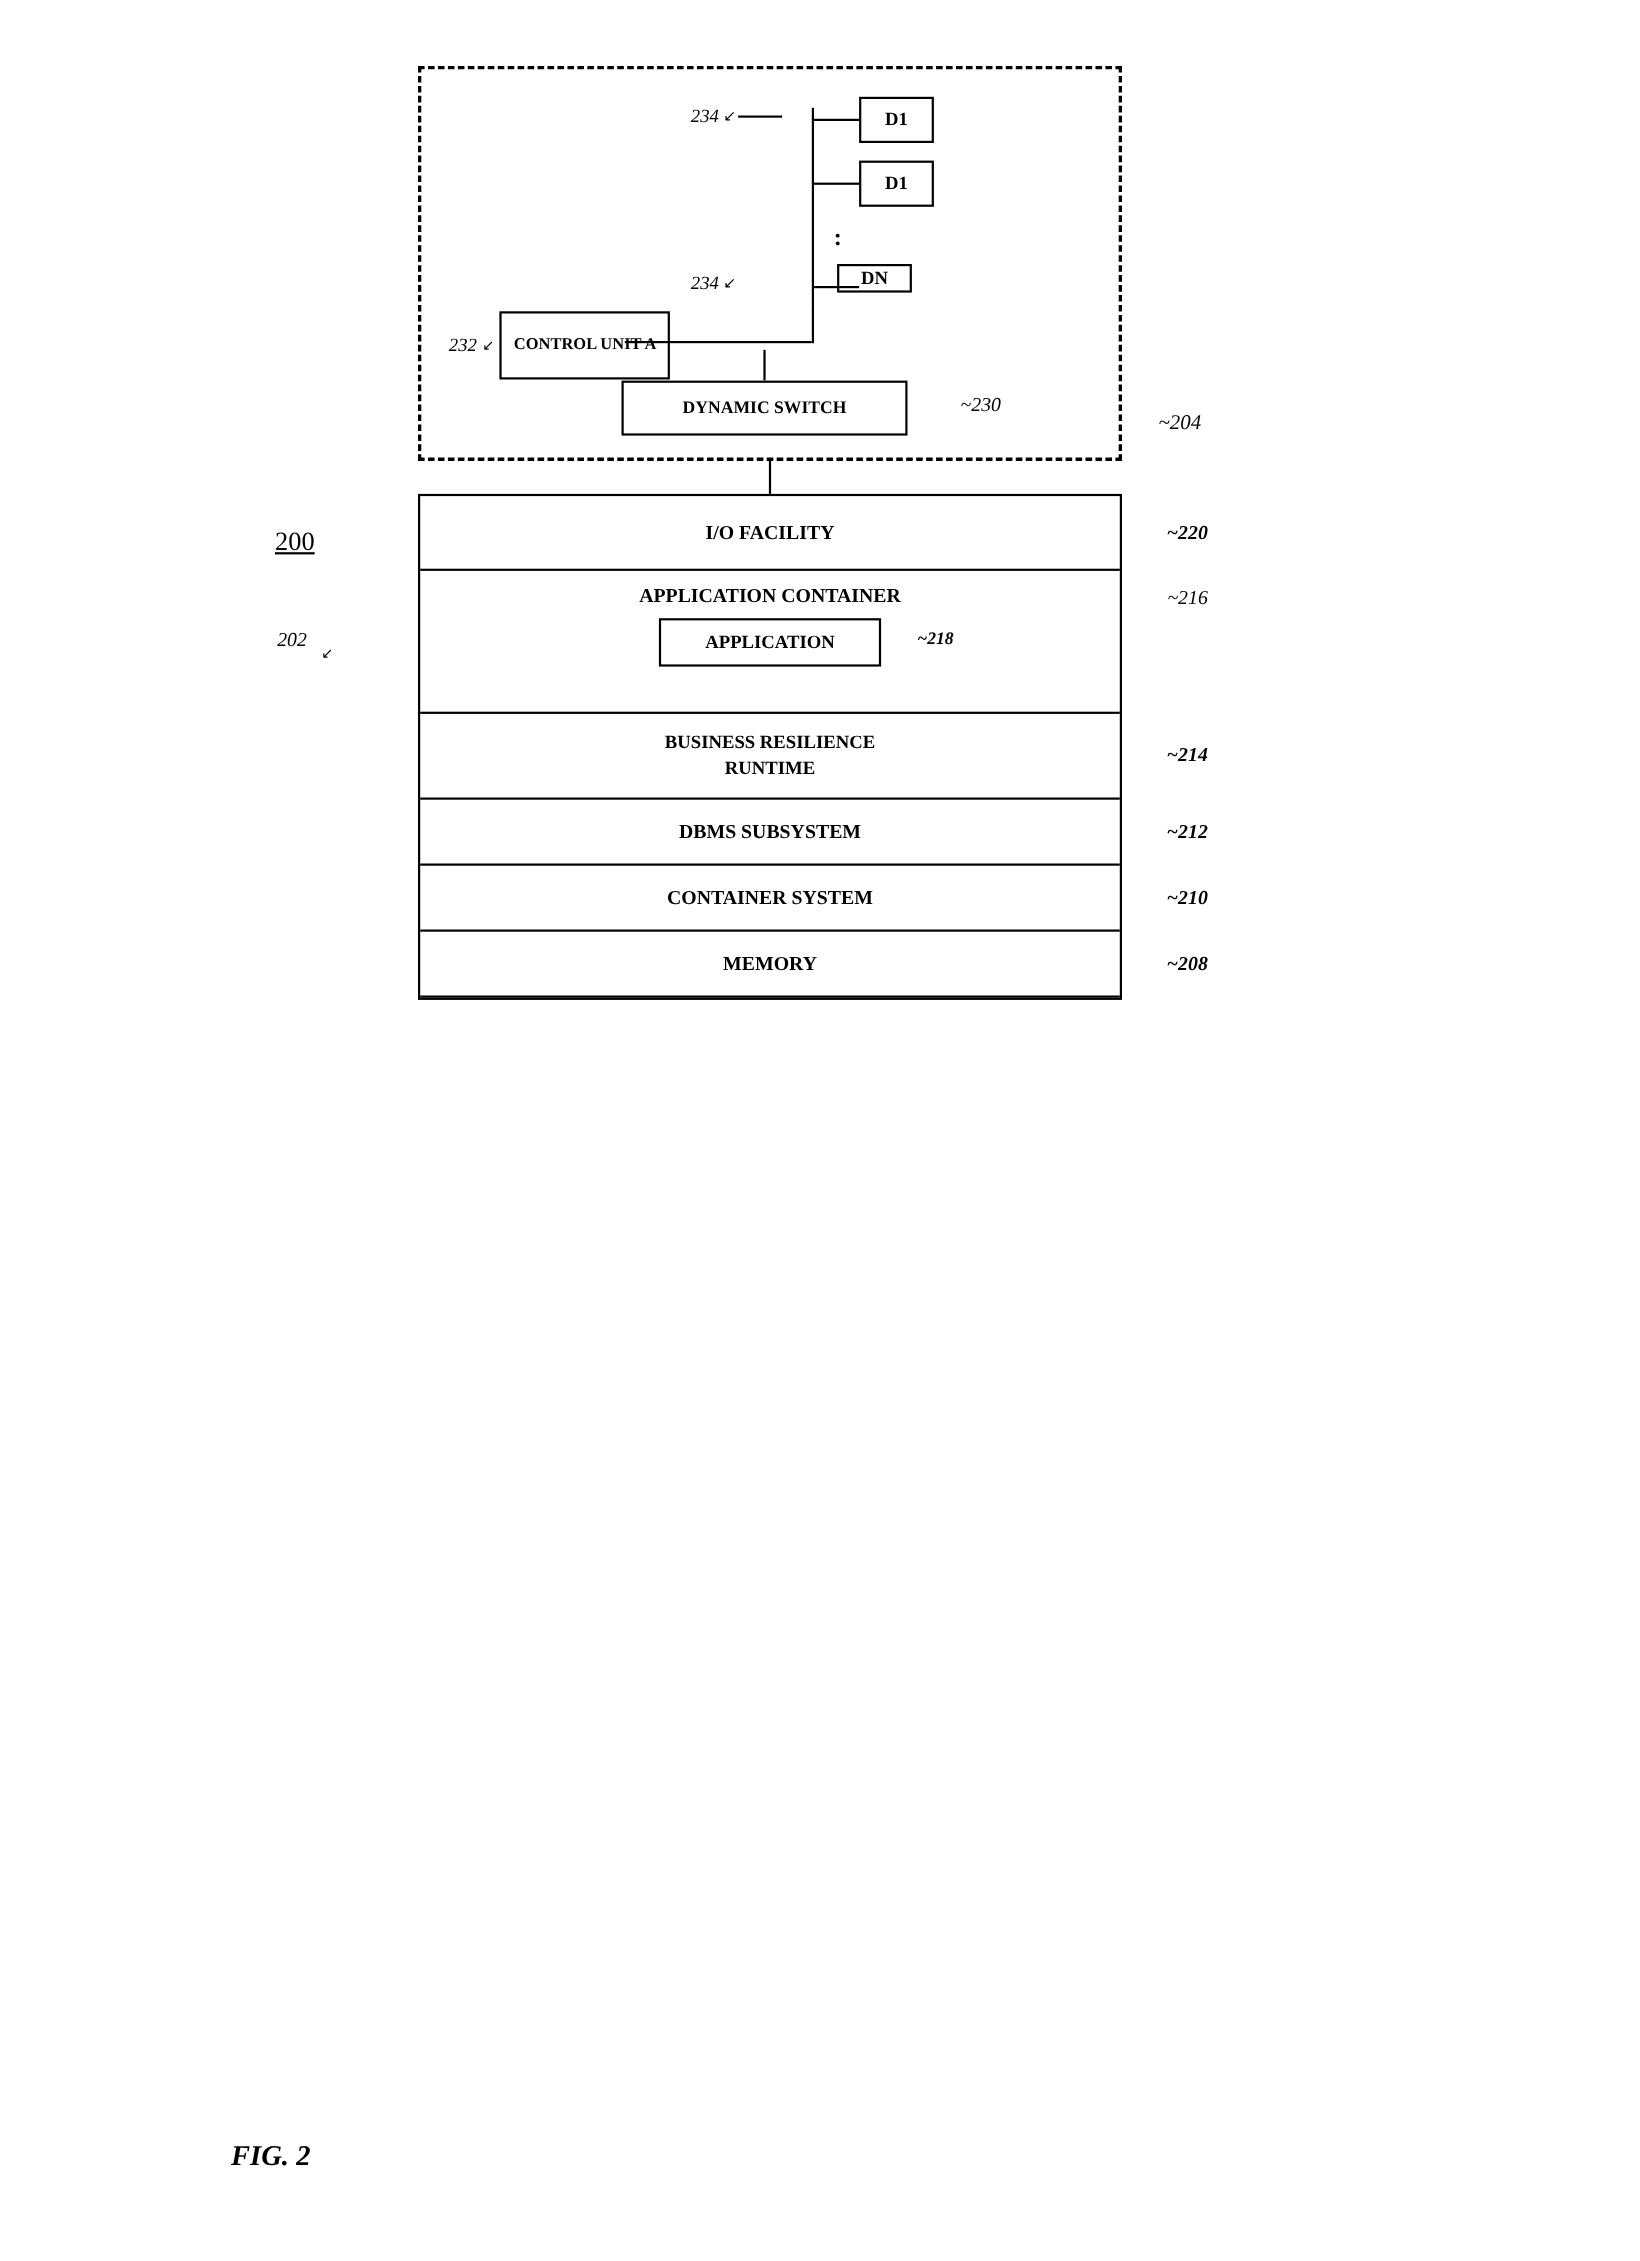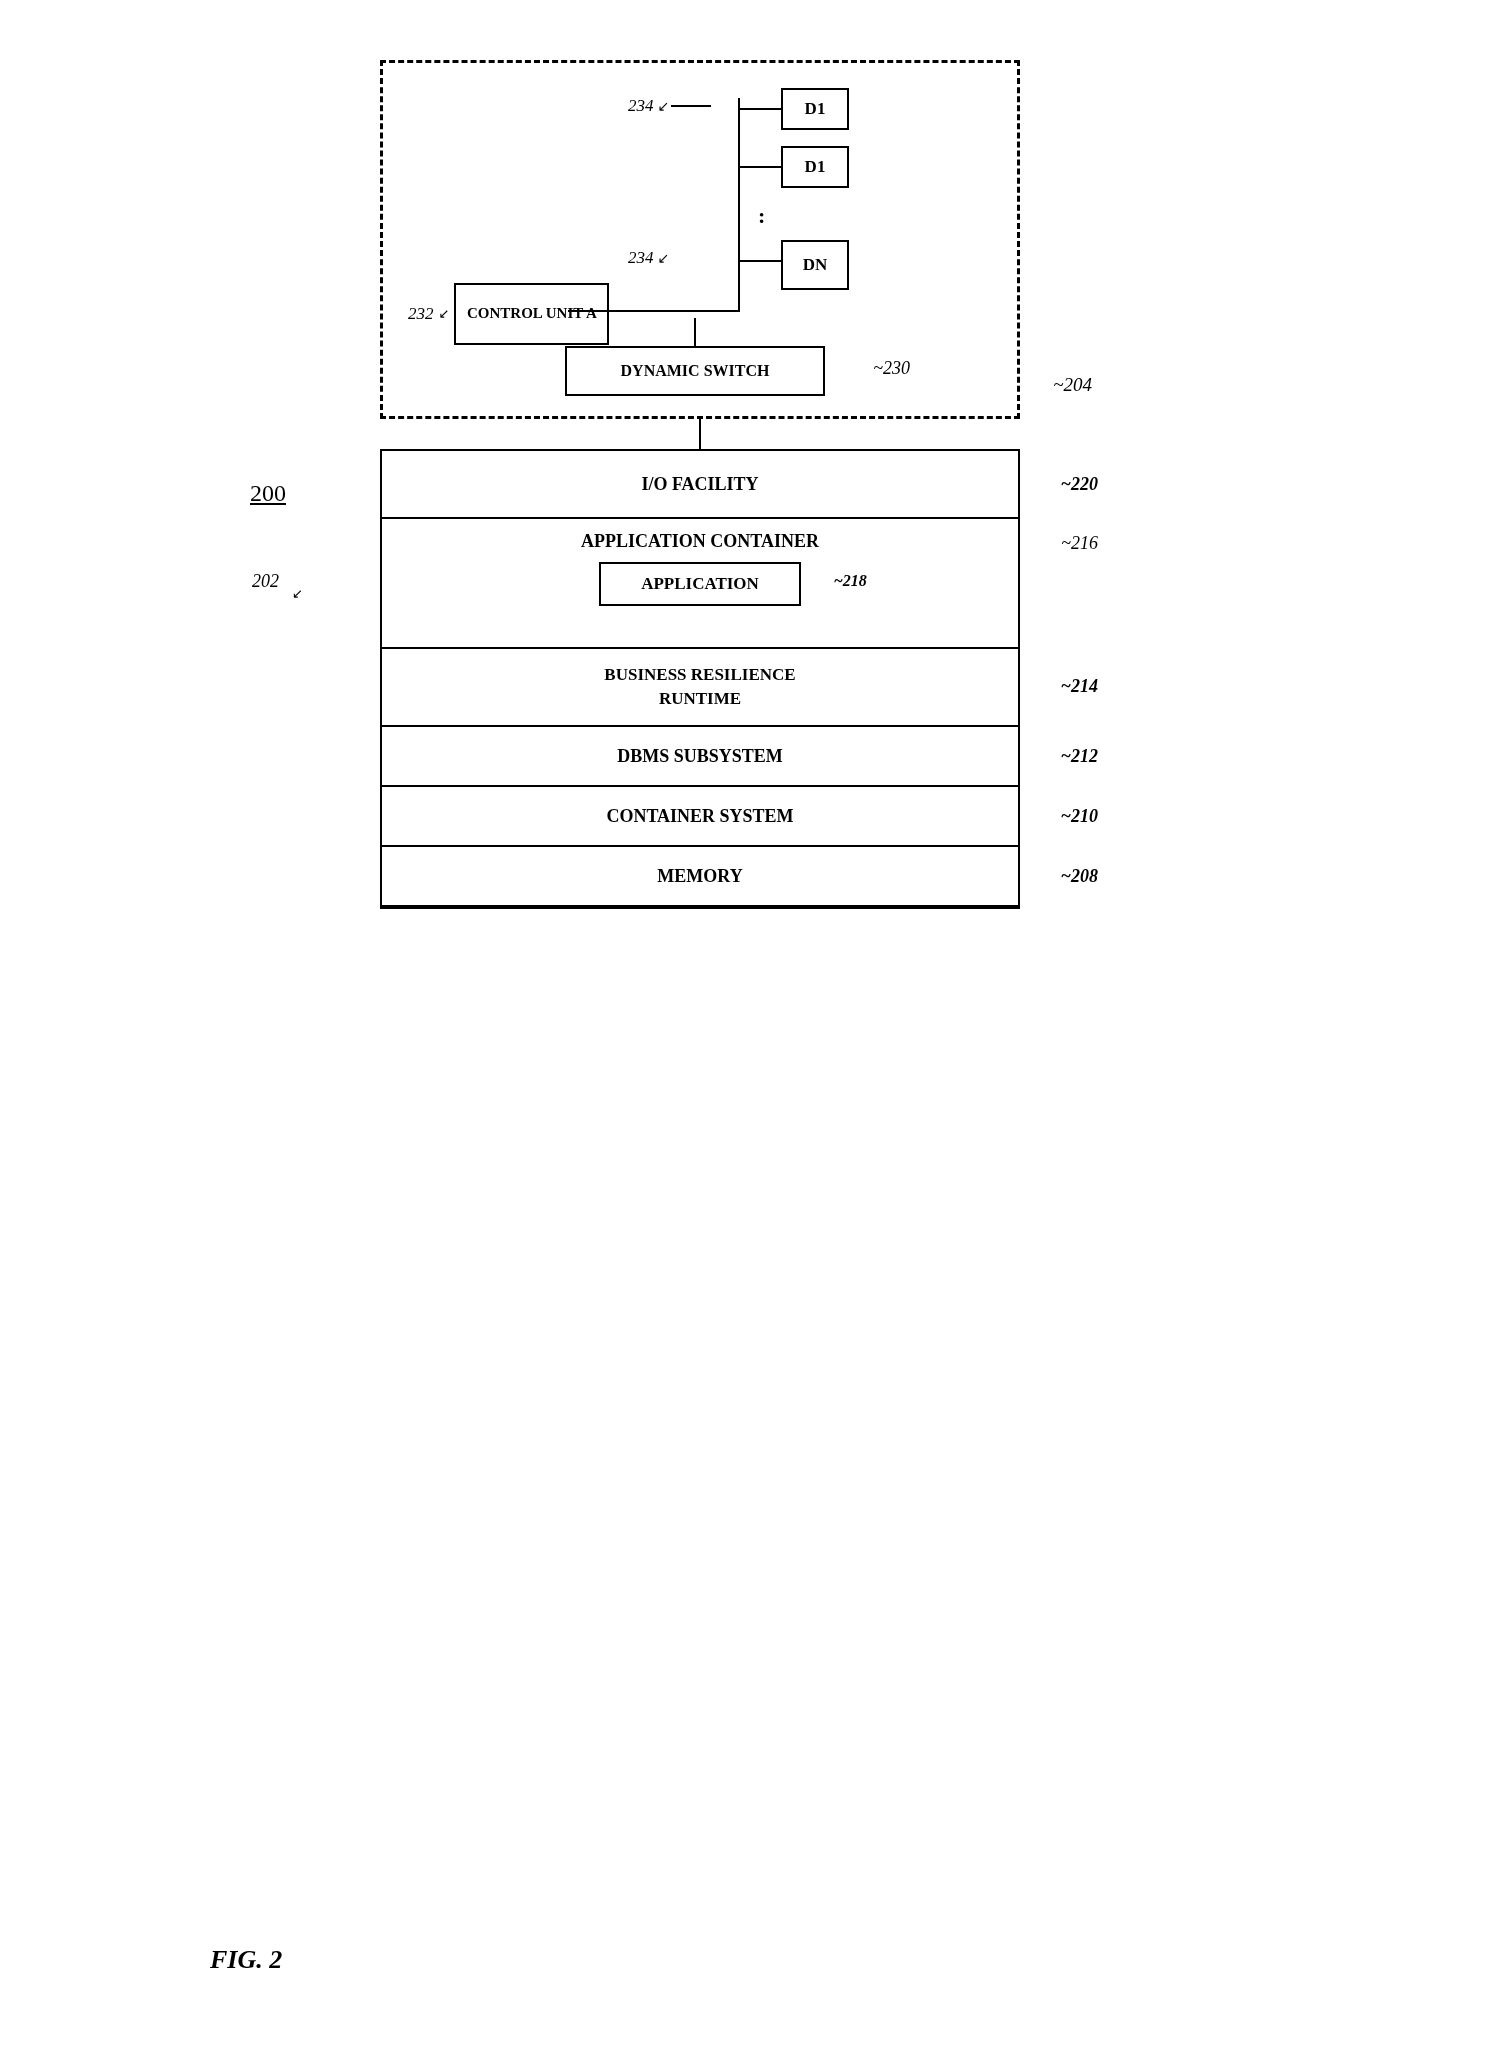--- a/index.html
+++ b/index.html
@@ -53,21 +53,21 @@
 
         <div style="position:absolute; top:68px; left:228px; font-style:italic; font-size:17px;"></div>
 
         <div style="position:absolute; top:115px; left:350px; font-size:22px; font-weight:bold;">:</div>
 
         <div style="position:absolute; top:160px; left:220px; display:flex; align-items:center;">
           <div style="font-style:italic; font-size:17px; margin-right:4px;">234</div>
           <div style="font-size:14px; margin-right:2px;">↙</div>
         </div>
 
-        <div style="position:absolute; top:152px; left:373px; border:2px solid #000; width:68px; height:50px; display:flex; align-items:center; justify-content:center; font-weight:bold; font-size:17px; background:#fff;">DN</div>
+        <div style="position:absolute; top:152px; left:353px; border:2px solid #000; width:68px; height:26px; display:flex; align-items:center; justify-content:center; font-weight:bold; font-size:17px; background:#fff;">DN</div>
 
         <div style="position:absolute; top:172px; left:332px; width:41px; height:2px; background:#000;"></div>
 
         <div style="position:absolute; top:195px; left:0px; display:flex; align-items:center;">
           <div style="font-style:italic; font-size:17px; margin-right:5px;">232</div>
           <div style="font-size:13px;">↙</div>
           <div style="border:2px solid #000; width:155px; height:62px; display:flex; align-items:center; justify-content:center; text-align:center; font-weight:bold; font-size:15px; background:#fff; line-height:1.3; margin-left:5px;">CONTROL
 UNIT A</div>
         </div>
 

